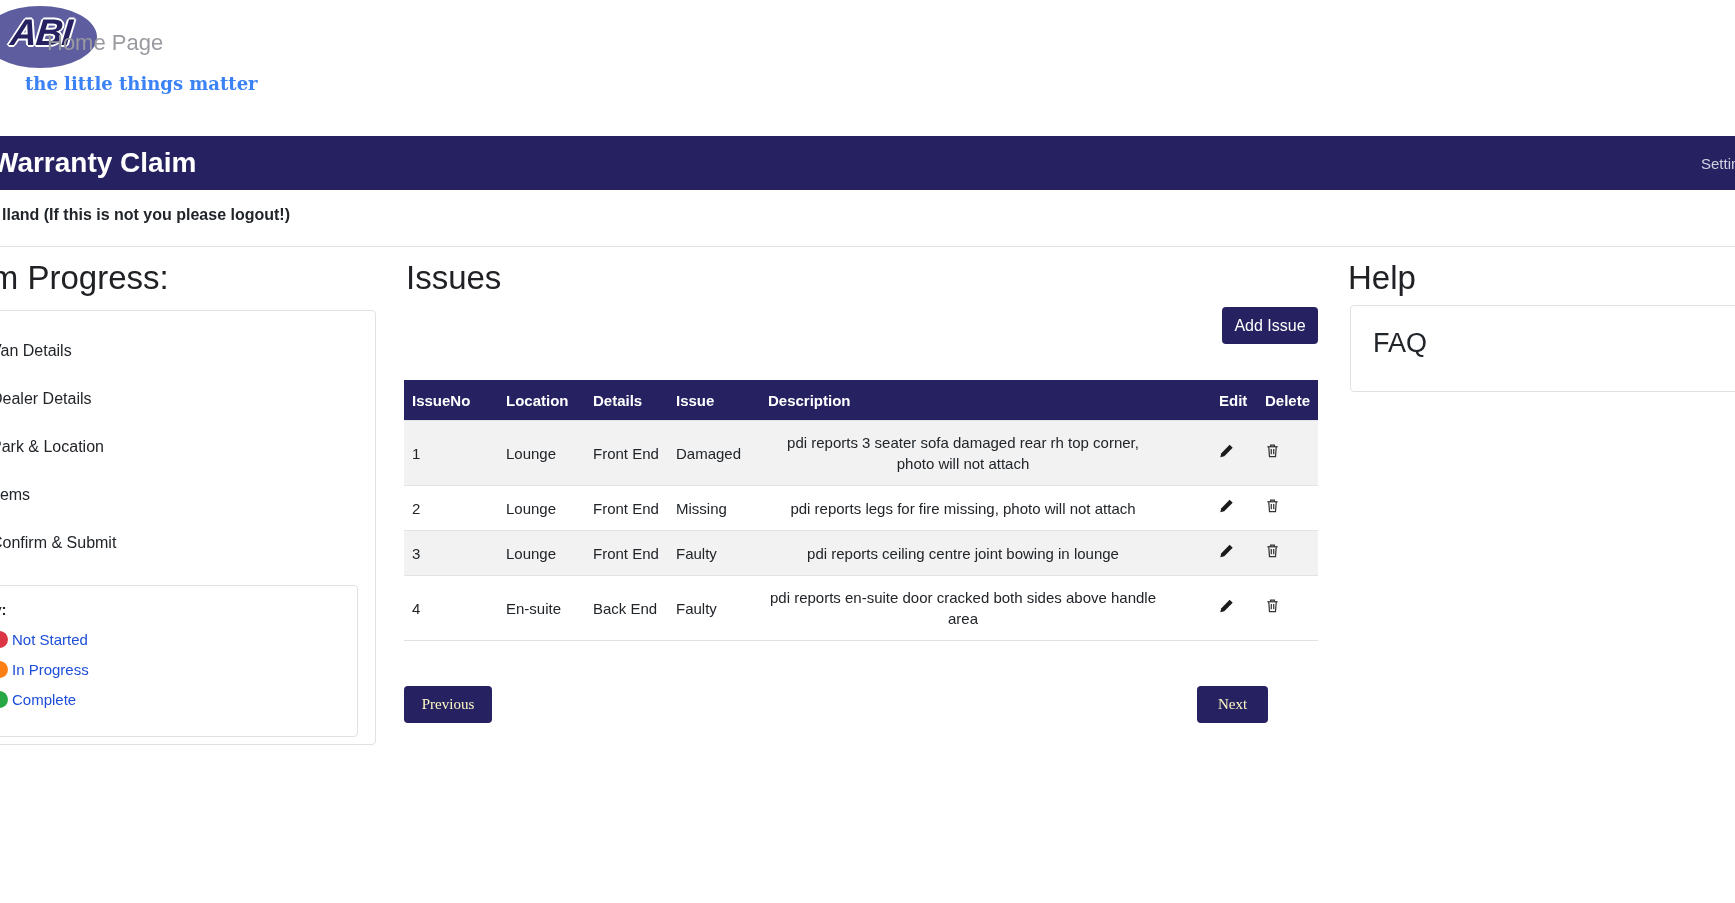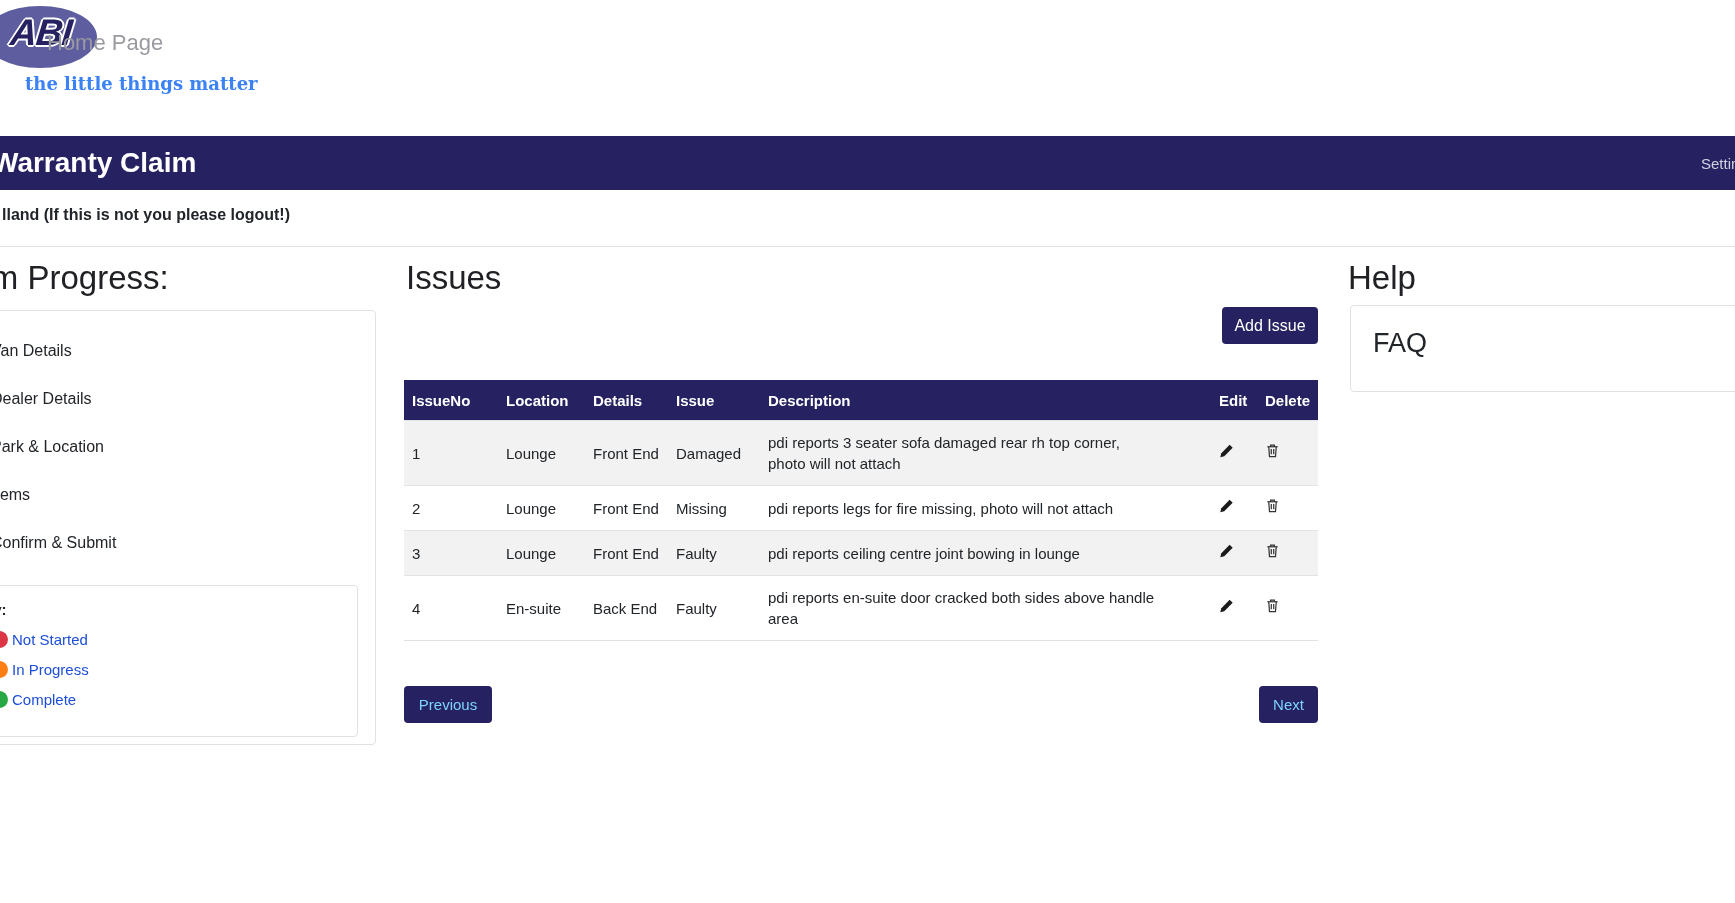--- a/index.html
+++ b/index.html
@@ -48,27 +48,27 @@
     background:#262262;color:#fff;border:none;border-radius:4px;font-size:16px;
     font-family:"Liberation Sans",sans-serif;cursor:pointer;}
   .issues-table{position:absolute;left:404px;top:380px;width:914px;
     border-collapse:collapse;table-layout:fixed;font-size:15px;color:#212529;
     border-bottom:1px solid #dee2e6;}
   .issues-table th{background:#262262;color:#fff;font-weight:700;text-align:left;
     height:40px;padding:0 8px;font-size:15px;}
   .issues-table td{padding:11px 8px;vertical-align:middle;line-height:21px;
     border-top:1px solid #e3e3e3;}
   .issues-table tbody tr:nth-child(odd){background:#f2f2f2;}
-  .c-desc{padding-right:53px !important;}
+  .c-desc{padding-right:53px !important;text-align:center;}
   .icon-btn{background:none;border:none;padding:0;cursor:pointer;line-height:0;}
   
-  .nav-btn{position:absolute;top:686px;height:37px;background:#262262;color:#7dd3fc;
-    border:none;border-radius:4px;font-size:15px;font-family:Liberation Sans, sans-serif;cursor:pointer;}
+  .nav-btn{position:absolute;top:686px;height:37px;background:#262262;color:#fef9c3;
+    border:none;border-radius:4px;font-size:15px;font-family:Liberation Serif, serif;cursor:pointer;}
   #prev-btn{left:404px;width:88px;}
-  #next-btn{left:1259px;width:59px;}
+  #next-btn{left:1197px;width:71px;}
   
   #help-card{position:absolute;left:1350px;top:305px;width:400px;height:85px;
     border:1px solid #dee2e6;border-radius:4px;background:#fff;}
   #faq{position:absolute;left:22px;top:22px;font-size:27px;color:#212529;cursor:pointer;}
 </style>
 </head>
 <body>
 
 <div class="logo-ellipse"></div>
 <div class="logo-abi">ABI</div>

